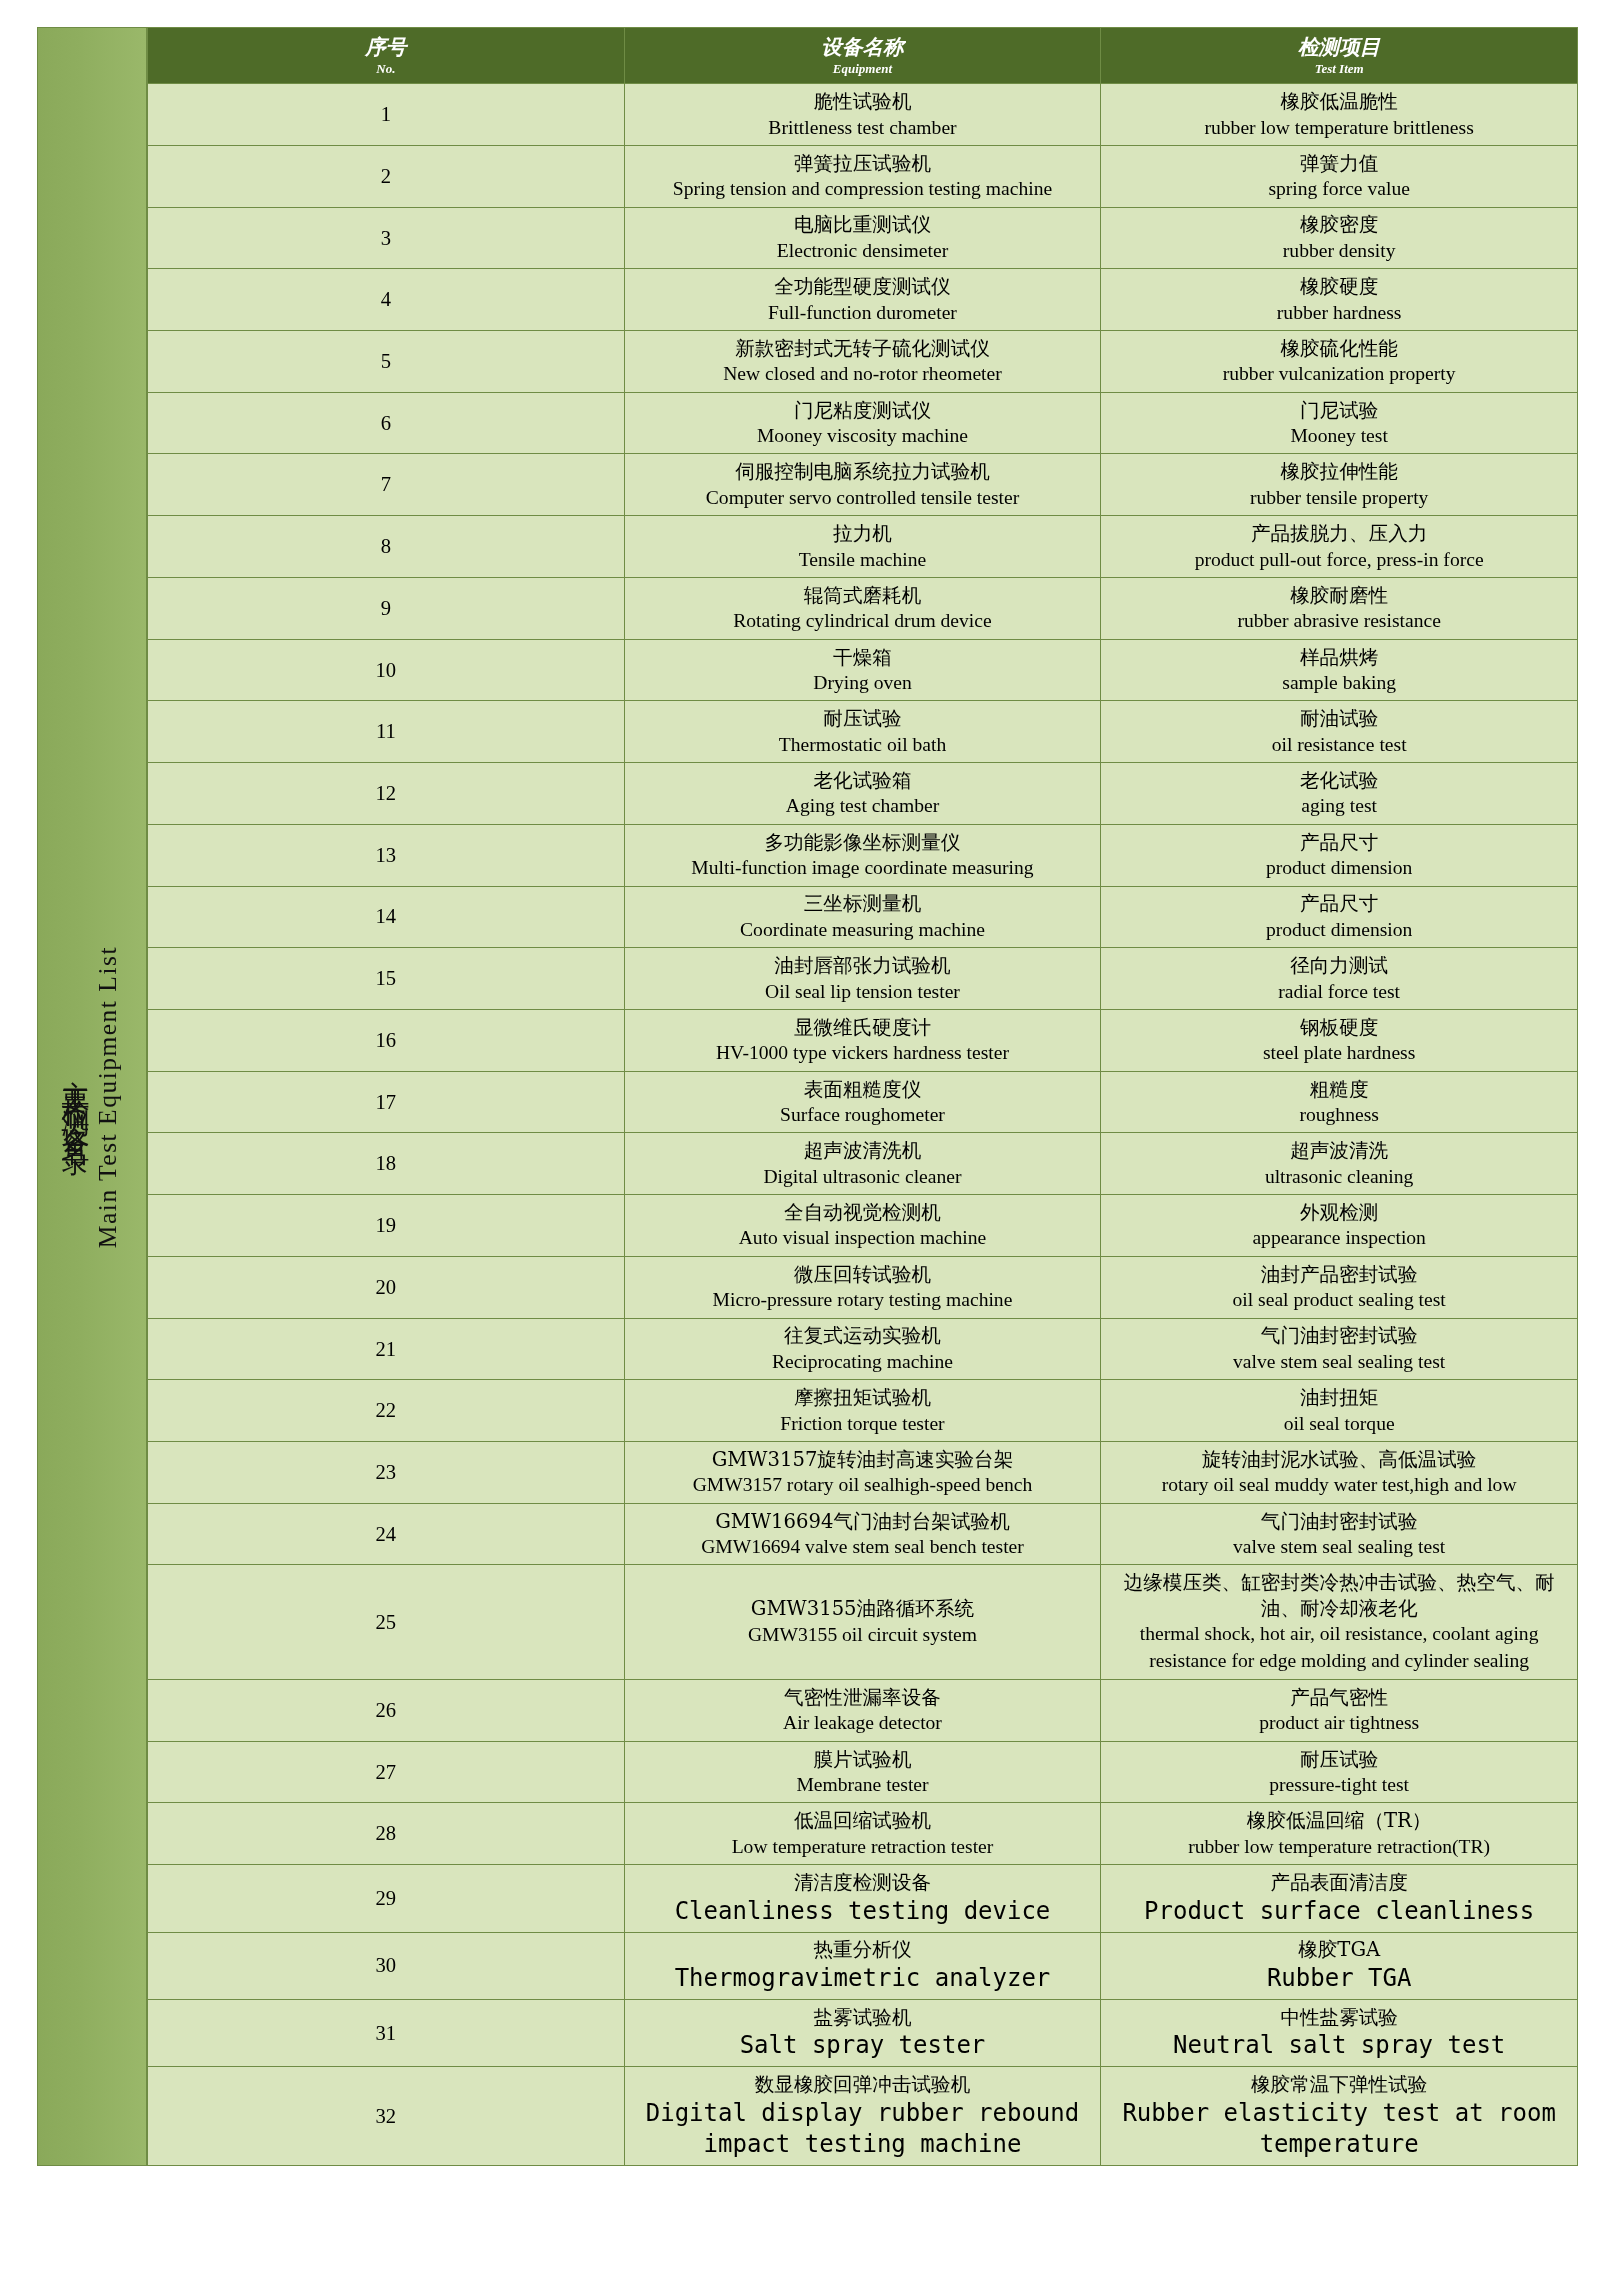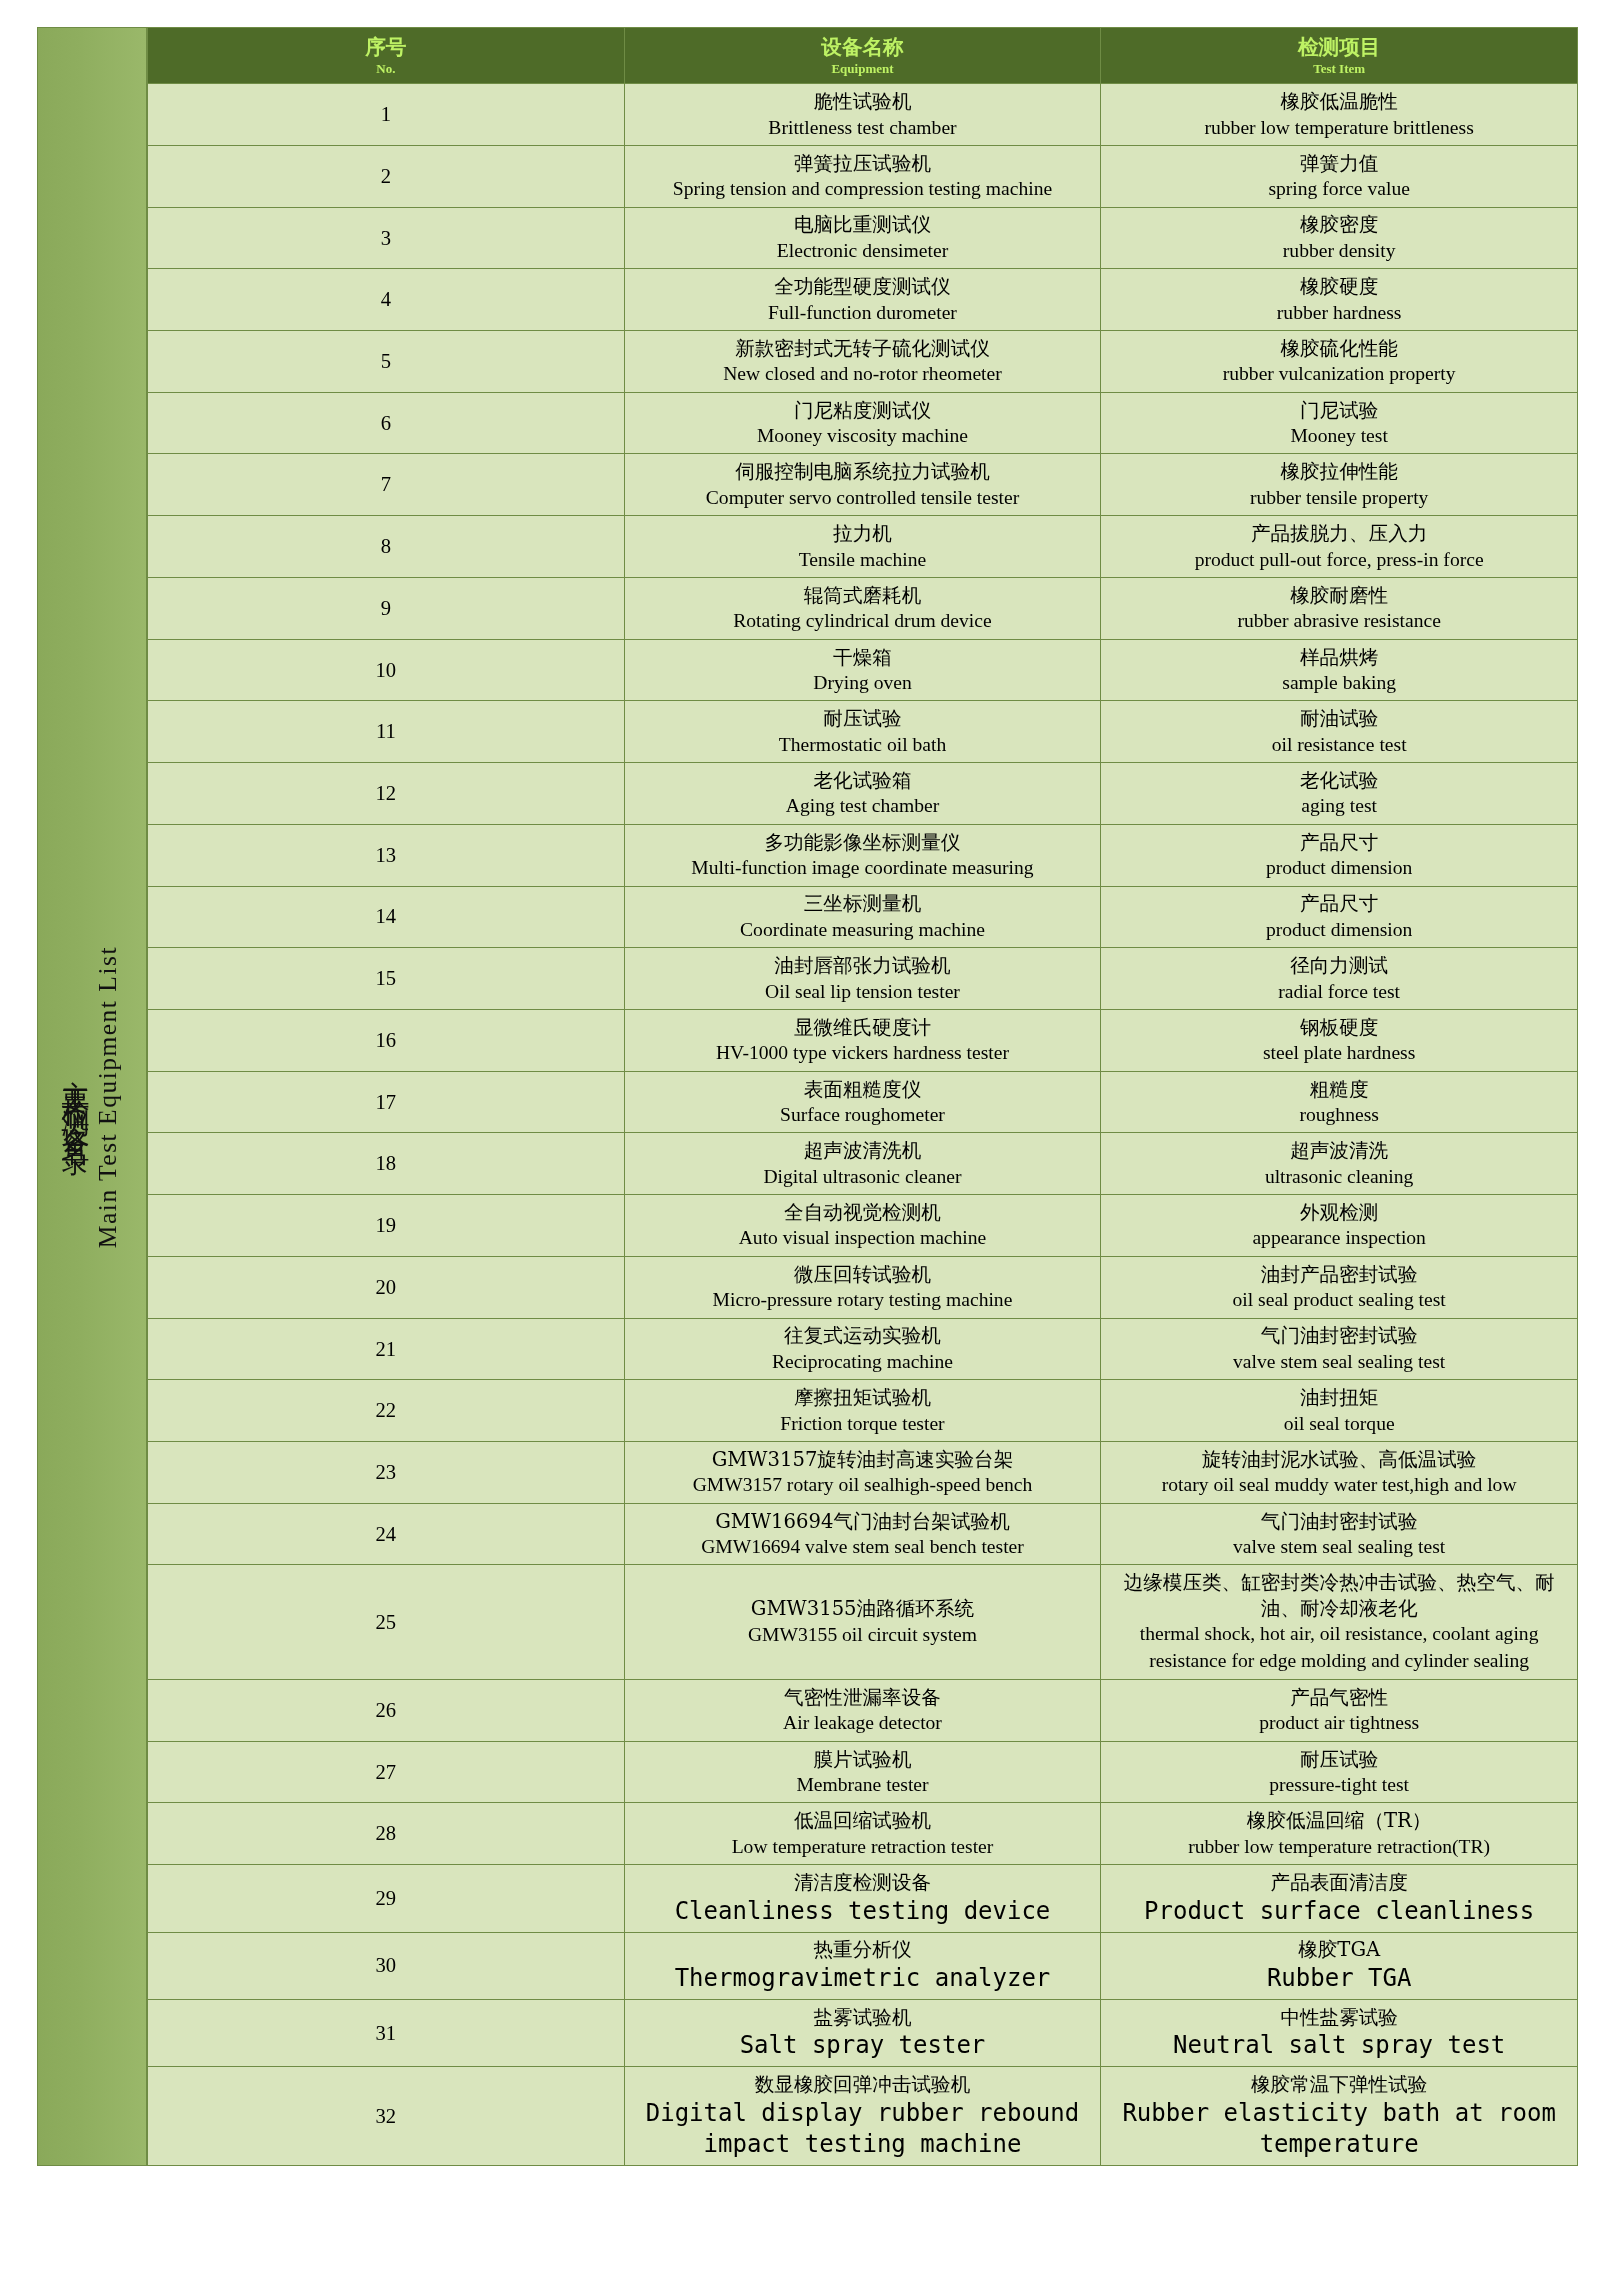--- a/index.html
+++ b/index.html
@@ -61,25 +61,26 @@
     border-collapse: collapse;
     width: 1431px;
     table-layout: fixed;
   }
   table.equip th, table.equip td {
     border: 1px solid #6f8c45;
     box-sizing: border-box;
   }
   thead th {
     background: #4e6b28;
-    color: #bef264;
+    color: #ffffff;
     font-weight: bold;
     padding: 5.9px 3.9px;
     line-height: 1.28;
     font-size: 20.6px;
+    font-style: italic;
   }
   thead th .cn {
     display: block;
     font-family: "DejaVu Serif", serif;
     font-size: 20.6px;
   }
   thead th .en {
     display: block;
     font-family: "Liberation Serif", serif;
     font-size: 13px;
@@ -488,21 +489,21 @@
             </td>
           </tr>
           <tr class="mono">
             <td class="no">32</td>
             <td class="equipment">
               <span class="cn">数显橡胶回弹冲击试验机</span>
               <span class="en">Digital display rubber rebound impact testing machine</span>
             </td>
             <td class="testitem">
               <span class="cn">橡胶常温下弹性试验</span>
-              <span class="en">Rubber elasticity bath at room temperature</span>
+              <span class="en">Rubber elasticity test at room temperature</span>
             </td>
           </tr>
         </tbody>
     </table>
 
   </div>
 </div>
 
 
 </body></html>

